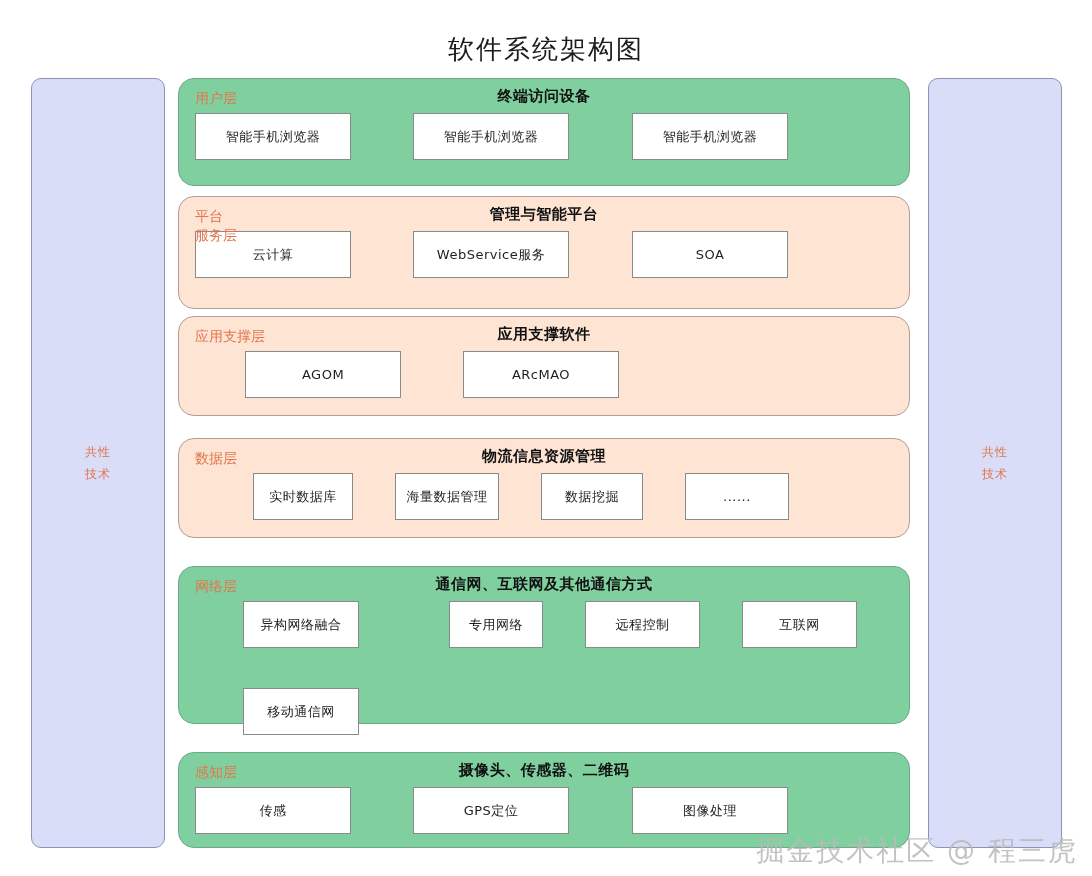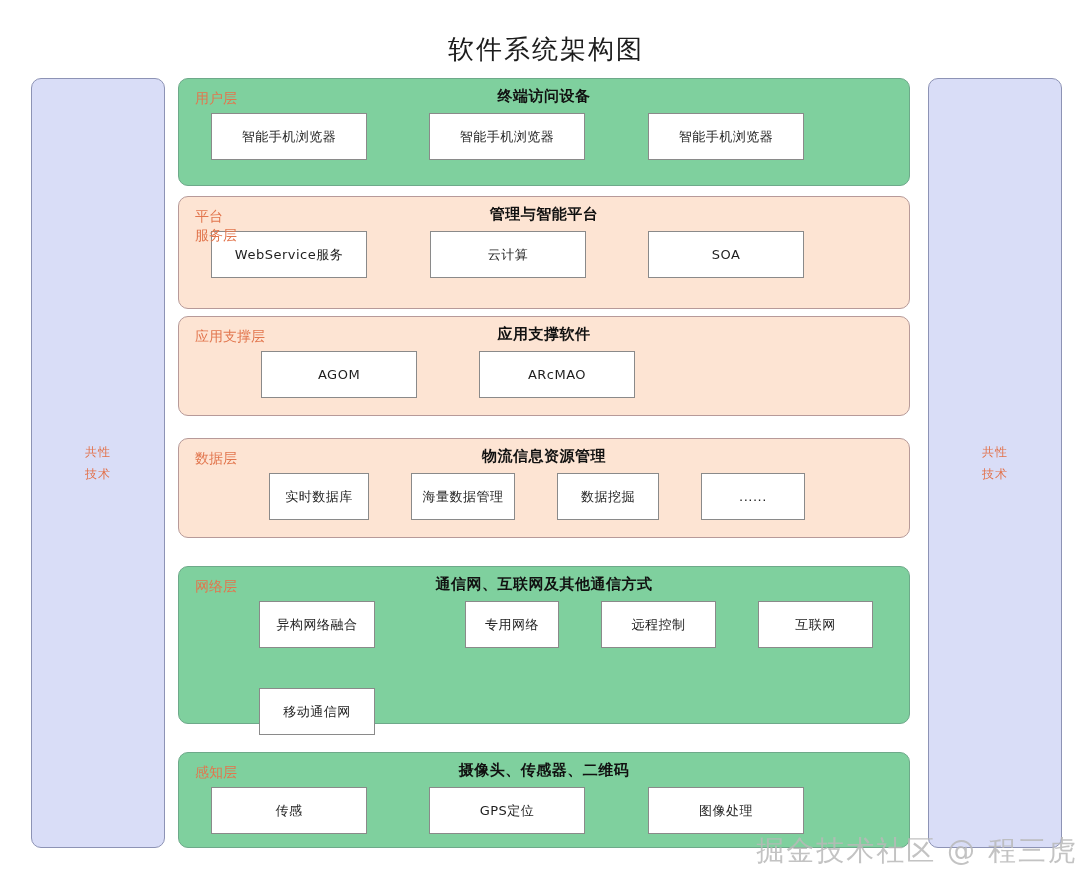--- a/index.html
+++ b/index.html
@@ -46,21 +46,21 @@
     text-align: center;
     letter-spacing: 1px;
     white-space: pre-line;
   }
 
   
   .layer {
     position: absolute;
     left: 178px;
     width: 732px;
-    border-radius: 10px;
+    border-radius: 16px;
     border: 1.2px solid #a9a2b3;
   }
   .layer.green { background: #7fd09e; border-color: #6ea98a; }
   .layer.peach { background: #fde4d3; border-color: #b79a99; }
 
   .layer-name {
     position: absolute;
     left: 16px;
     top: 10px;
     color: #e2764e;
@@ -76,21 +76,21 @@
     text-align: center;
     font-size: 15px;
     font-weight: bold;
     color: #111;
     letter-spacing: .5px;
   }
 
   .node-rows { position: absolute; left: 0; right: 0; top: 34px; }
   .node-row {
     display: flex;
-    padding: 0 32px;
+    padding: 0 16px;
     margin-bottom: 12px;
   }
   .node {
     background: #ffffff;
     border: 1.2px solid #8a8a8a;
     height: 47px;
     display: flex;
     align-items: center;
     justify-content: center;
     font-size: 13px;
@@ -139,22 +139,22 @@
             <div class="node" style="width: 156px; margin-right: 0px;">智能手机浏览器</div>
           </div>
         </div>
       </div>
       <div class="layer peach" style="top: 196px; height: 113px;">
         <div class="layer-name">平台
 服务层</div>
         <div class="layer-heading">管理与智能平台</div>
         <div class="node-rows">
           <div class="node-row">
+            <div class="node" style="width: 156px; margin-right: 62px;">云计算</div>
             <div class="node" style="width: 156px; margin-right: 63px;">WebService服务</div>
-            <div class="node" style="width: 156px; margin-right: 62px;">云计算</div>
             <div class="node" style="width: 156px; margin-right: 0px;">SOA</div>
           </div>
         </div>
       </div>
       <div class="layer peach" style="top: 316px; height: 100px;">
         <div class="layer-name">应用支撑层</div>
         <div class="layer-heading">应用支撑软件</div>
         <div class="node-rows">
           <div class="node-row">
             <div class="node" style="width: 156px; margin-right: 62px; margin-left: 50px; text-align: right;">AGOM</div>

